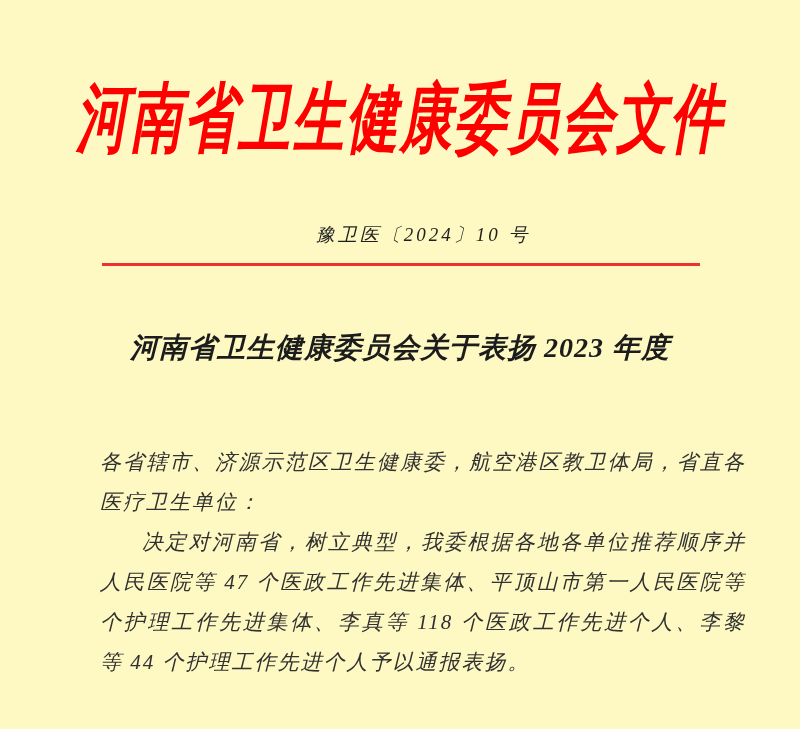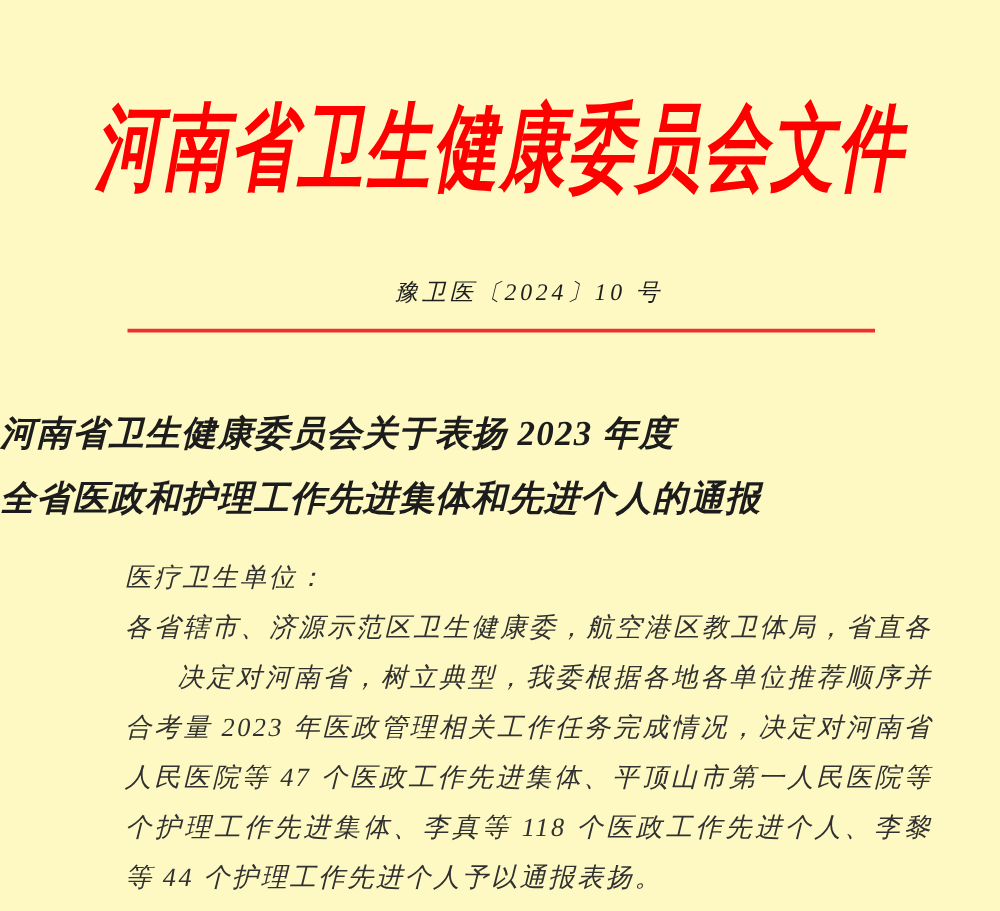--- a/index.html
+++ b/index.html
@@ -60,21 +60,21 @@
     height: 3px;
     background: #f03030;
   }
 
   
   .doc-title {
     position: absolute;
     top: 322px;
     left: 0;
     width: 800px;
-    text-align: left;
+    text-align: center;
     font-size: 28px;
     font-weight: bold;
     line-height: 52px;
     letter-spacing: 1px;
     color: #1c1c1c;
     white-space: nowrap;
   }
 
   
   .body-block {
@@ -107,26 +107,24 @@
   <div class="red-header">
     <span class="stretch">河南省卫生健康委员会文件</span>
   </div>
 
   <div class="doc-number">豫卫医〔2024〕10 号</div>
 
   <div class="red-divider"></div>
 
   <div class="doc-title">
     <div>河南省卫生健康委员会关于表扬 2023 年度</div>
-    <div>全省医政和护理工作先进集体和先进个人的通报</div>
   </div>
 
   <div class="body-block">
+    <div class="bline fill">各省辖市、济源示范区卫生健康委，航空港区教卫体局，省直各</div>
     <div class="bline">医疗卫生单位：</div>
-    <div class="bline fill">各省辖市、济源示范区卫生健康委，航空港区教卫体局，省直各</div>
     <div class="bline fill indent">决定对河南省，树立典型，我委根据各地各单位推荐顺序并综</div>
-    <div class="bline fill">合考量 2023 年医政管理相关工作任务完成情况，决定对河南省</div>
     <div class="bline fill">人民医院等 47 个医政工作先进集体、平顶山市第一人民医院等 3</div>
     <div class="bline fill">个护理工作先进集体、李真等 118 个医政工作先进个人、李黎明</div>
     <div class="bline">等 44 个护理工作先进个人予以通报表扬。</div>
   </div>
 
 </div>
 
 </body></html>

